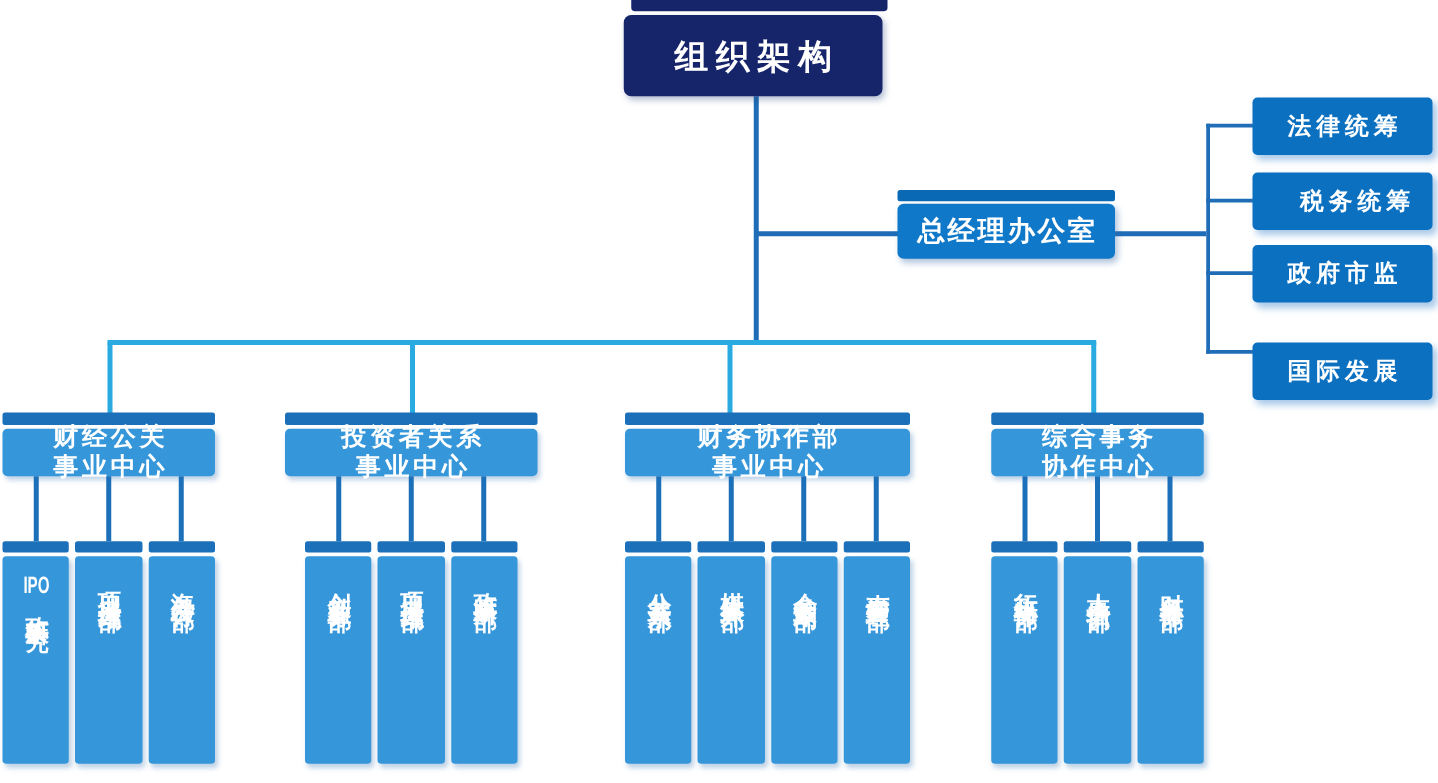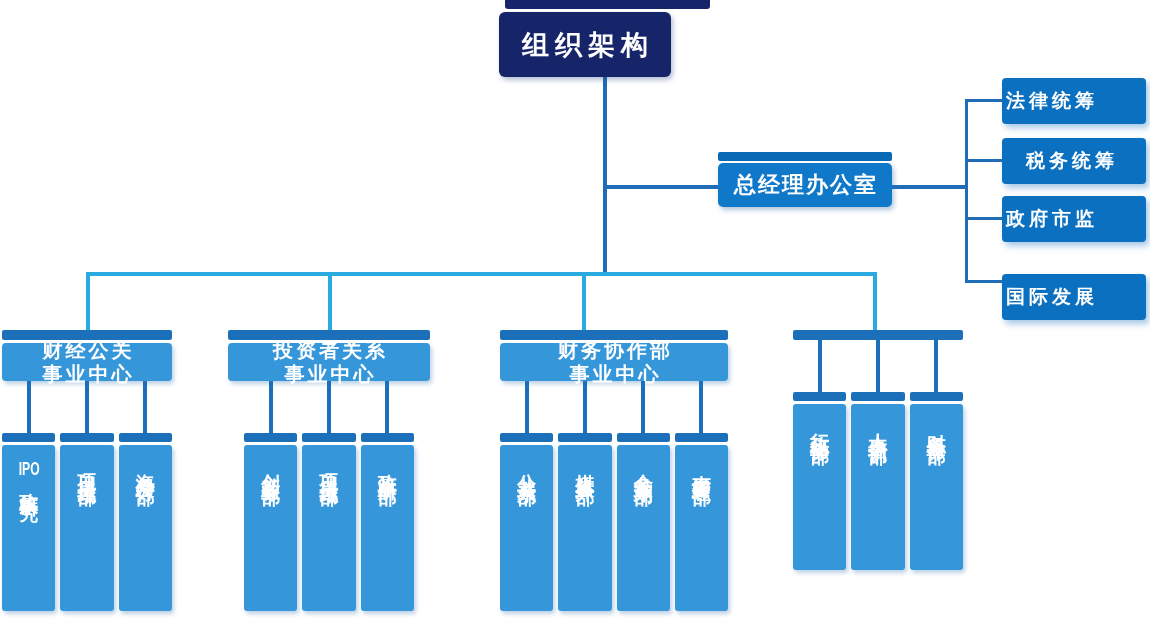--- a/index.html
+++ b/index.html
@@ -16,37 +16,37 @@
   #gm-hline-left{left:605px;top:185px;width:114px;height:4px;}
   #gm-hline-right{left:892px;top:185px;width:73px;height:4px;}
   #right-vline{left:965px;top:99px;width:3px;height:184px;}
   .right-stub{left:965px;width:38px;height:3px;}
   #main-hline{left:86px;top:272px;width:791px;height:4px;}
   .drop{top:274px;width:4px;height:57px;}
   .drop-0{left:86px;} .drop-1{left:328px;} .drop-2{left:582px;} .drop-3{left:873px;}
   
   #root-topbar{left:505px;top:0;width:205px;height:9px;background:#16246a;border-radius:0 0 3px 3px;}
   #root-box{
-    left:499px;top:12px;width:172px;height:65px;background:#16246a;border-radius:6px;
+    left:499px;top:12px;width:207px;height:65px;background:#16246a;border-radius:6px;
     display:flex;align-items:center;justify-content:center;
     color:#fff;font-size:27px;font-weight:bold;letter-spacing:6px;padding-left:6px;box-sizing:border-box;
     box-shadow:2px 3px 5px rgba(40,70,130,.35);
   }
   
   #gm-cap{left:718px;top:152px;width:174px;height:9px;background:#0a69b4;border-radius:2px;}
   #gm-box{
     left:718px;top:163px;width:174px;height:44px;background:#0f78c8;border-radius:5px;
     display:flex;align-items:center;justify-content:center;
     color:#fff;font-size:22px;font-weight:bold;letter-spacing:2px;padding-left:2px;box-sizing:border-box;
     box-shadow:2px 3px 5px rgba(60,110,170,.4);
   }
   
   .right-box{
     left:1002px;width:144px;height:46px;background:#0b70c0;border-radius:4px;
-    display:flex;align-items:center;justify-content:flex-start;
+    display:flex;align-items:center;justify-content:center;
     color:#fff;font-size:19px;font-weight:bold;letter-spacing:4px;padding-left:4px;box-sizing:border-box;
     box-shadow:3px 4px 6px rgba(120,170,220,.65);
   }
   
   .branch{position:absolute;top:330px;}
   .branch-0{left:2px;width:170px;}
   .branch-1{left:228px;width:202px;}
   .branch-2{left:500px;width:228px;}
   .branch-3{left:793px;width:170px;}
   .branch-cap{height:10px;background:#1b70b9;border-radius:2px;margin-bottom:3px;}
@@ -220,20 +220,24 @@
     <div class="col-cap"></div>
     <div class="col-box">
       <span class="vtext"><span>声誉管理部</span></span>
     </div>
   </div>
 </div>
   </div>
 
   <div class="branch branch-3">
     <div class="branch-cap"></div>
+    <div class="branch-box">
+      <span class="bl1">综合事务</span>
+      <span class="bl2">协作中心</span>
+    </div>
     <div class="columns-row">
   <div class="column">
     <div class="col-stub"></div>
     <div class="col-cap"></div>
     <div class="col-box">
       <span class="vtext"><span>行政协作部</span></span>
     </div>
   </div>
 
   <div class="column">

